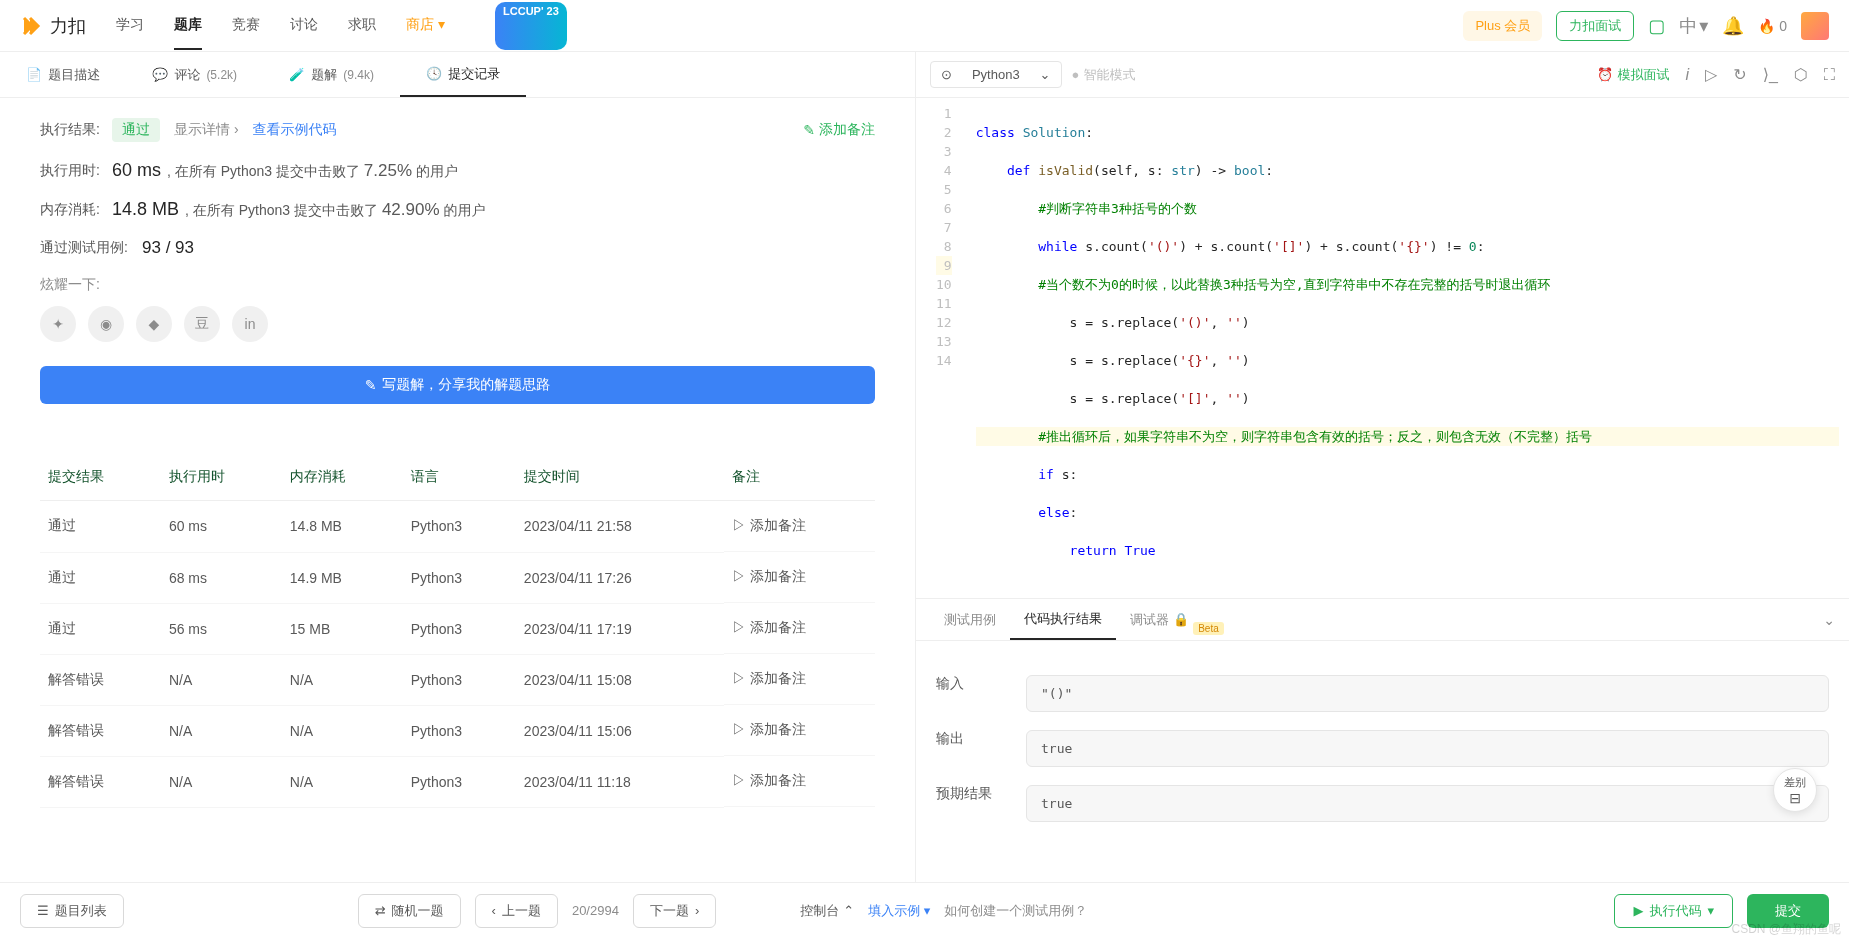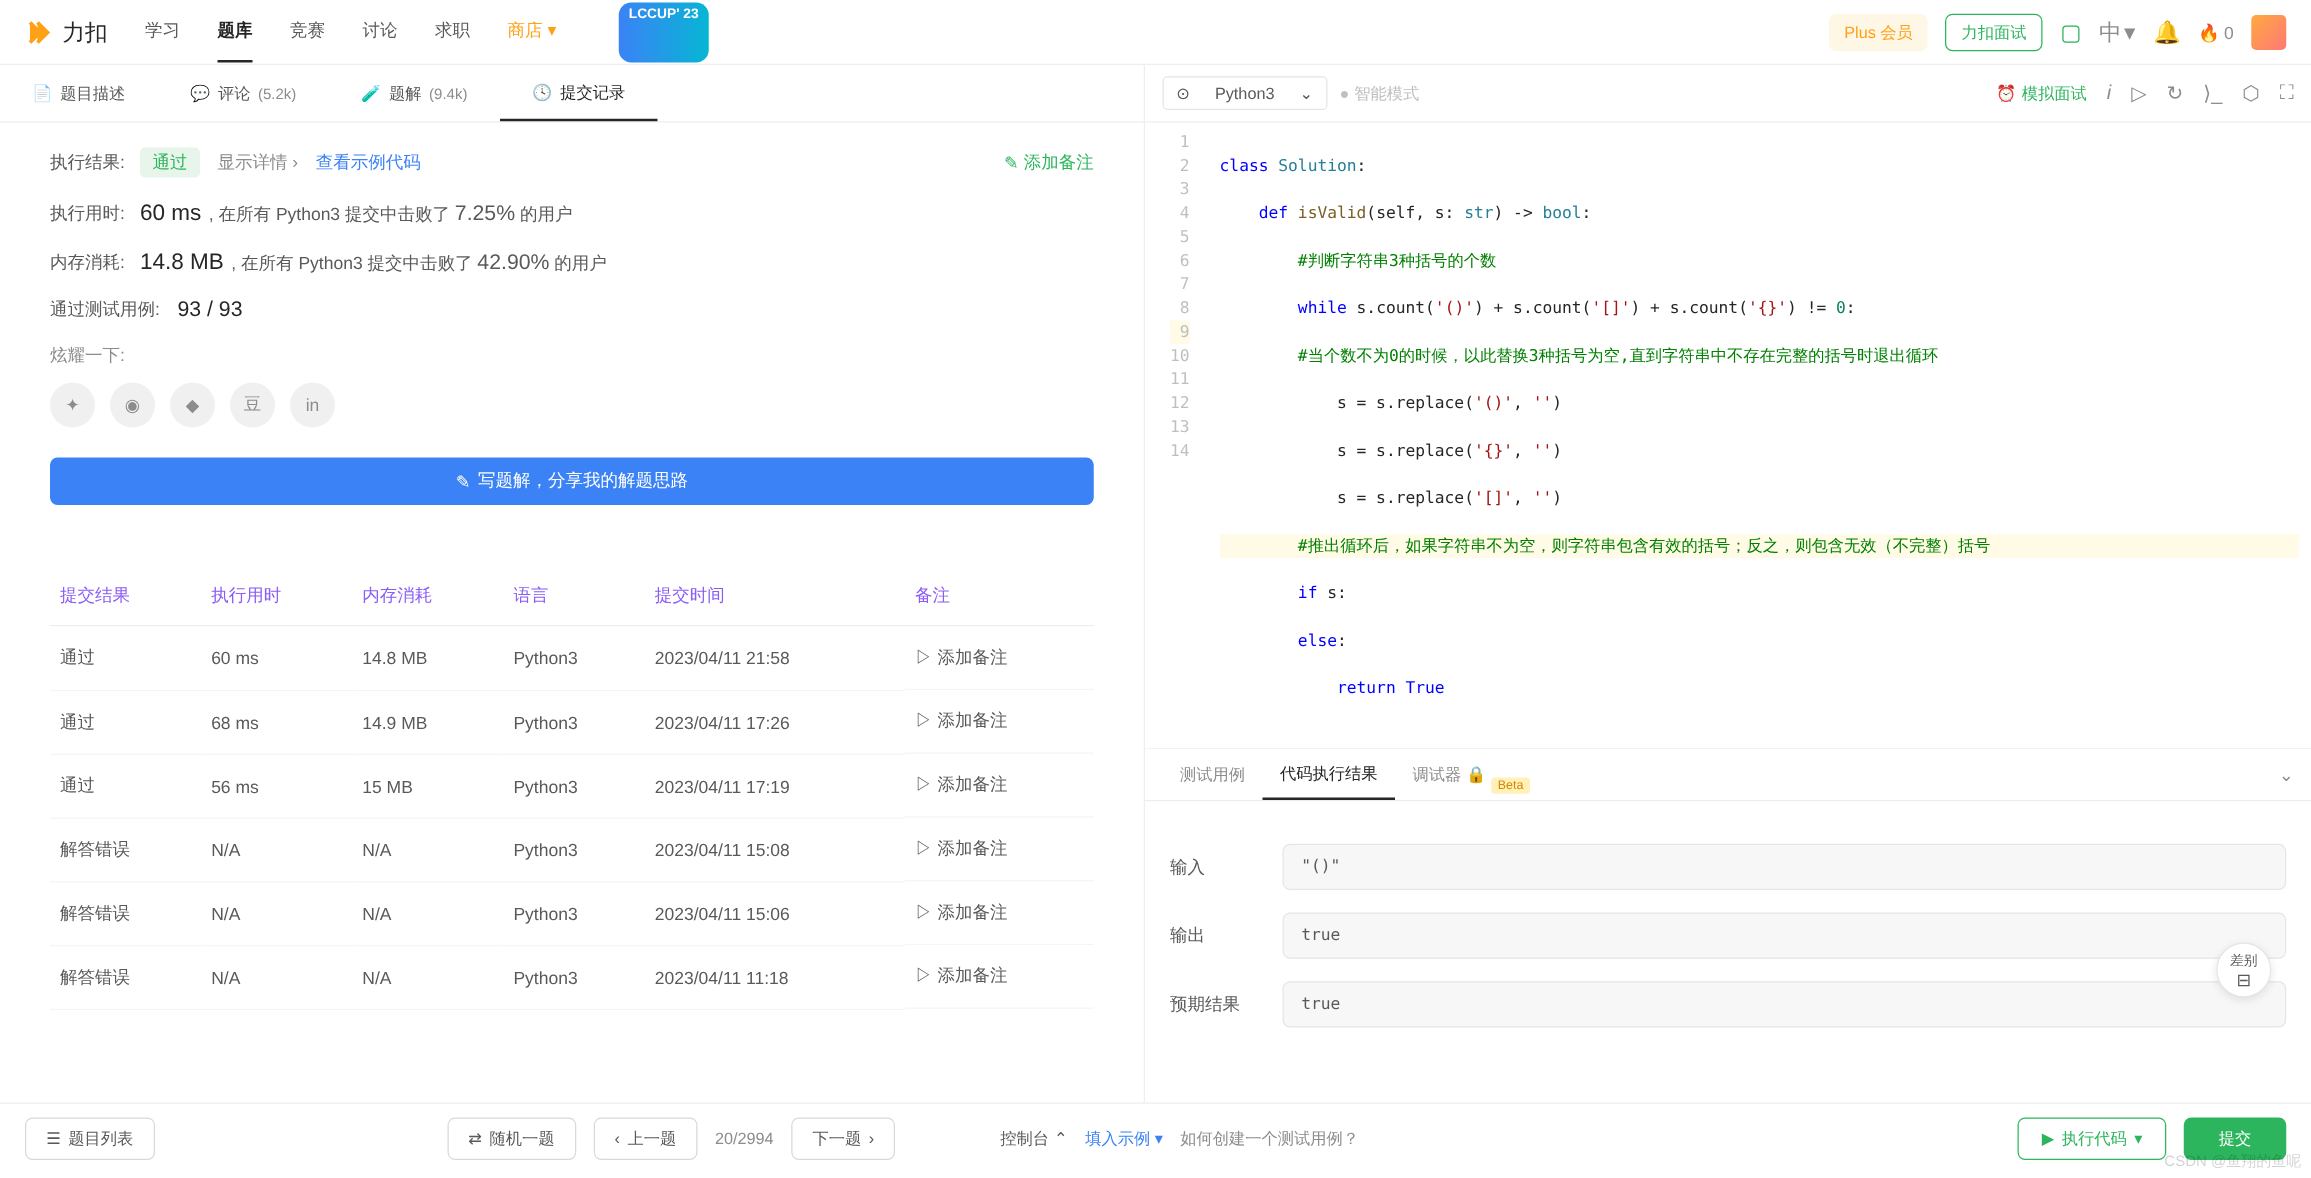--- a/index.html
+++ b/index.html
@@ -46,21 +46,21 @@
     .pct { font-size: 17px; }
     .test-cases { font-size: 17px; }
     .share-label { color: #8c8c8c; margin-top: 8px; margin-bottom: 12px; }
     .share-icons { display: flex; gap: 12px; margin-bottom: 24px; }
     .share-icon { width: 36px; height: 36px; border-radius: 50%; background: #f0f0f0; display: flex; align-items: center; justify-content: center; color: #8c8c8c; cursor: pointer; }
     .write-btn { width: 100%; background: #3b82f6; color: #fff; border: none; padding: 10px; border-radius: 6px; cursor: pointer; font-size: 14px; display: flex; align-items: center; justify-content: center; gap: 6px; }
     
     
     .sub-table { margin-top: 50px; }
     .sub-table table { width: 100%; border-collapse: collapse; }
-    .sub-table th { text-align: left; padding: 14px 8px; color: #8b5cf6; font-weight: 500; border-bottom: 1px solid #eee; font-size: 14px; }
+    .sub-table th { text-align: left; padding: 14px 8px; color: #14532d; font-weight: 500; border-bottom: 1px solid #eee; font-size: 14px; }
     .sub-table td { padding: 16px 8px; border-bottom: 1px solid #f5f5f5; color: #595959; font-size: 14px; }
     .status-pass { color: #2db55d; cursor: pointer; }
     .status-fail { color: #ef4743; }
     .note-cell { color: #bfbfbf; cursor: pointer; display: flex; align-items: center; gap: 4px; }
     
     
     .right-toolbar { height: 46px; border-bottom: 1px solid #eee; display: flex; align-items: center; padding: 0 14px; gap: 10px; }
     .lang-select { border: 1px solid #e5e5e5; border-radius: 4px; padding: 5px 10px; display: flex; align-items: center; gap: 20px; cursor: pointer; font-size: 13px; color: #595959; }
     .smart-mode { color: #bfbfbf; font-size: 13px; display: flex; align-items: center; gap: 4px; }
     .right-tools { margin-left: auto; display: flex; align-items: center; gap: 16px; }
@@ -86,24 +86,24 @@
     .result-tab.active { color: #262626; font-weight: 500; border-bottom: 2px solid #262626; }
     .debugger-tab { display: flex; align-items: center; gap: 4px; }
     .beta-badge { background: #fff1b8; color: #d48806; font-size: 10px; padding: 1px 5px; border-radius: 3px; margin-top: 17px; }
     .lock-icon { color: #ffa116; }
     .chevron-icon { margin-left: auto; color: #8c8c8c; cursor: pointer; }
     
     .exec-result { padding: 16px 20px; }
     .exec-status { color: #2db55d; font-size: 16px; font-weight: 500; margin-right: 20px; }
     .exec-time { color: #bfbfbf; font-size: 13px; }
     .info-icon { margin-left: 8px; color: #bfbfbf; }
-    .io-row { display: flex; align-items: center; margin-top: 18px; }
+    .io-row { display: flex; align-items: flex-start; margin-top: 18px; }
     .io-label { width: 90px; color: #595959; }
     .io-value { flex: 1; background: #f7f7f7; border: 1px solid #e5e5e5; border-radius: 6px; padding: 10px 14px; font-family: Consolas, monospace; font-size: 13px; color: #595959; }
-    .diff-btn { position: absolute; right: 32px; bottom: 144px; background: #fff; border: 1px solid #e5e5e5; border-radius: 50%; width: 44px; height: 44px; box-shadow: 0 2px 8px rgba(0,0,0,.1); display: flex; flex-direction: column; align-items: center; justify-content: center; font-size: 11px; cursor: pointer; color: #595959; }
+    .diff-btn { position: absolute; right: 32px; bottom: 130px; background: #fff; border: 1px solid #e5e5e5; border-radius: 50%; width: 44px; height: 44px; box-shadow: 0 2px 8px rgba(0,0,0,.1); display: flex; flex-direction: column; align-items: center; justify-content: center; font-size: 11px; cursor: pointer; color: #595959; }
     
     
     .bottom-bar { height: 56px; border-top: 1px solid #eee; display: flex; align-items: center; padding: 0 20px; gap: 14px; }
     .btm-btn { border: 1px solid #d9d9d9; background: #fff; padding: 7px 16px; border-radius: 6px; cursor: pointer; font-size: 13px; display: flex; align-items: center; gap: 6px; color: #595959; }
     .pager { color: #8c8c8c; font-size: 13px; }
     .console-label { color: #595959; font-size: 13px; display: flex; align-items: center; gap: 4px; cursor: pointer; margin-left: 70px; }
     .fill-example { color: #3b82f6; cursor: pointer; font-size: 13px; }
     .how-create { color: #8c8c8c; font-size: 13px; cursor: pointer; }
     .run-btn { border: 1px solid #2db55d; color: #2db55d; background: #fff; padding: 7px 18px; border-radius: 6px; cursor: pointer; font-size: 13px; display: flex; align-items: center; gap: 6px; margin-left: auto; }
     .submit-btn { background: #2db55d; color: #fff; border: none; padding: 8px 28px; border-radius: 6px; cursor: pointer; font-size: 13px; }

